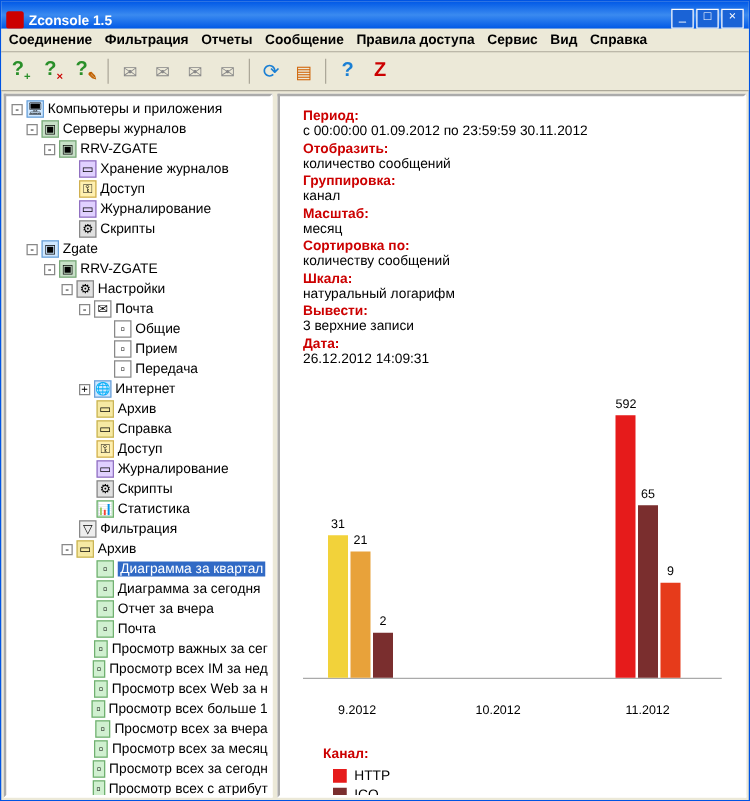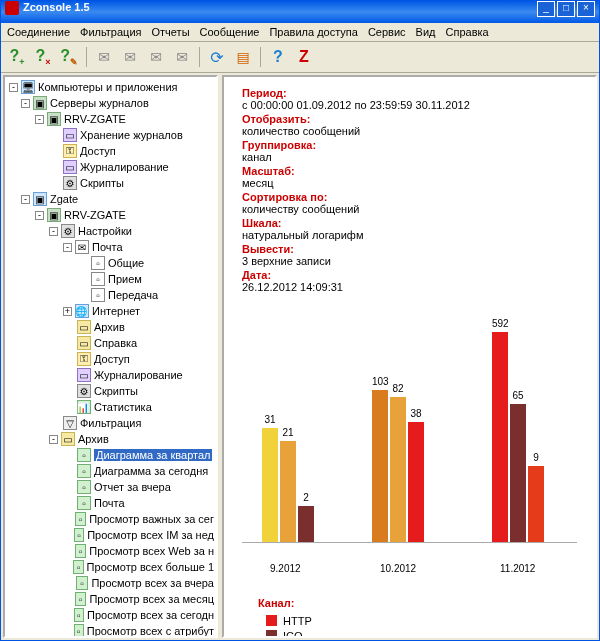--- a/index.html
+++ b/index.html
@@ -1,23 +1,23 @@
 <!DOCTYPE html>
 <html><head>
 <meta charset="utf-8">
 <style>
 * { box-sizing: border-box; margin: 0; padding: 0; font-family: Tahoma, Arial, sans-serif; font-size: 11px; }
 body { background: #ece9d8; width: 600px; height: 641px; overflow: hidden; }
 .window { border: 1px solid #0054e3; background: #ece9d8; width: 600px; height: 641px; display: flex; flex-direction: column; }
-.titlebar { background: linear-gradient(#0058e6,#3a8af0,#0058e6); color: #fff; height: 22px; display: flex; align-items: flex-start; padding: 0 4px; }
+.titlebar { background: linear-gradient(#0058e6,#3a8af0,#0058e6); color: #fff; height: 22px; display: flex; align-items: flex-end; padding: 0 4px; }
 .titlebar .appicon { width: 14px; height: 14px; background: #c00; border-radius: 2px; margin-right: 4px; }
 .titlebar .title { flex: 1; font-weight: bold; }
 .titlebar .winbtn { width: 18px; height: 16px; background: #1a63d6; border: 1px solid #fff; margin-left: 2px; color: #fff; text-align: center; line-height: 12px; font-size: 10px; cursor: pointer; }
 .menubar { background: #ece9d8; padding: 3px 6px; display: flex; gap: 10px; border-bottom: 1px solid #aca899; }
-.menubar span { cursor: pointer; }
+.menubar span { cursor: pointer; font-weight: bold; }
 .toolbar { background: #ece9d8; padding: 3px 4px; display: flex; gap: 2px; border-bottom: 1px solid #aca899; align-items: center; }
 .tbbtn { width: 24px; height: 24px; border: 1px solid transparent; display: flex; align-items: center; justify-content: center; cursor: pointer; }
 .tbsep { width: 1px; height: 20px; background: #aca899; margin: 0 3px; }
 .icon-q { color: #2a8f2a; font-weight: bold; font-size: 16px; }
 .icon-mail { color: #888; font-size: 14px; }
 .icon-refresh { color: #1a7fd4; font-size: 16px; }
 .icon-note { color: #d06000; font-size: 14px; }
 .icon-z { color: #c00; font-weight: bold; font-size: 16px; }
 .content { display: flex; flex: 1; overflow: hidden; }
 .tree-panel { width: 215px; border: 2px inset #fff; background: #fff; overflow: auto; margin: 2px; }
@@ -340,31 +340,20 @@
             <div class="bar" style="height: 113.774px; background: rgb(242, 210, 58);">
               <div class="lbl">31</div>
             </div>
             <div class="bar" style="height: 101.474px; background: rgb(232, 162, 58);">
               <div class="lbl">21</div>
             </div>
             <div class="bar" style="height: 36.0655px; background: rgb(122, 46, 46);">
               <div class="lbl">2</div>
             </div>
           </div>
-          <div class="grp" style="left: 130px;">
-            <div class="bar" style="height: 152.467px; background: rgb(217, 123, 31);">
-              <div class="lbl">103</div>
-            </div>
-            <div class="bar" style="height: 145.063px; background: rgb(232, 162, 58);">
-              <div class="lbl">82</div>
-            </div>
-            <div class="bar" style="height: 120.268px; background: rgb(230, 27, 27);">
-              <div class="lbl">38</div>
-            </div>
-          </div>
           <div class="grp" style="left: 250px;">
             <div class="bar" style="height: 209.615px; background: rgb(230, 27, 27);">
               <div class="lbl">592</div>
             </div>
             <div class="bar" style="height: 137.539px; background: rgb(122, 46, 46);">
               <div class="lbl">65</div>
             </div>
             <div class="bar" style="height: 75.5898px; background: rgb(230, 59, 27);">
               <div class="lbl">9</div>
             </div>

